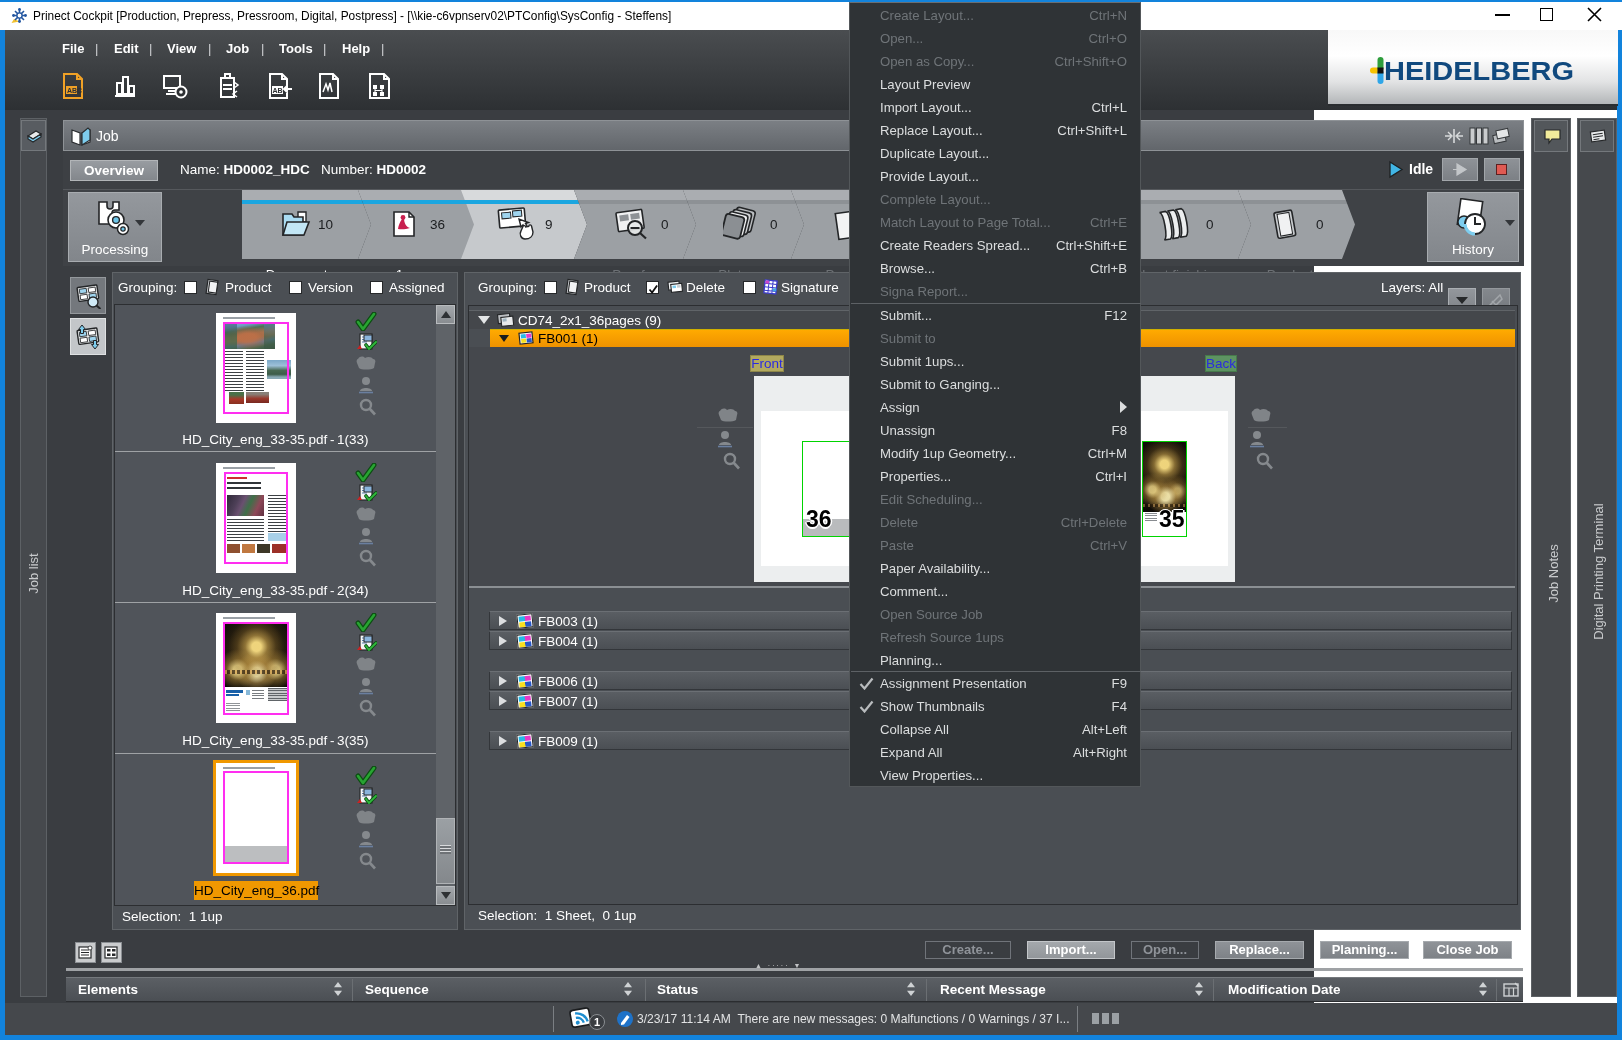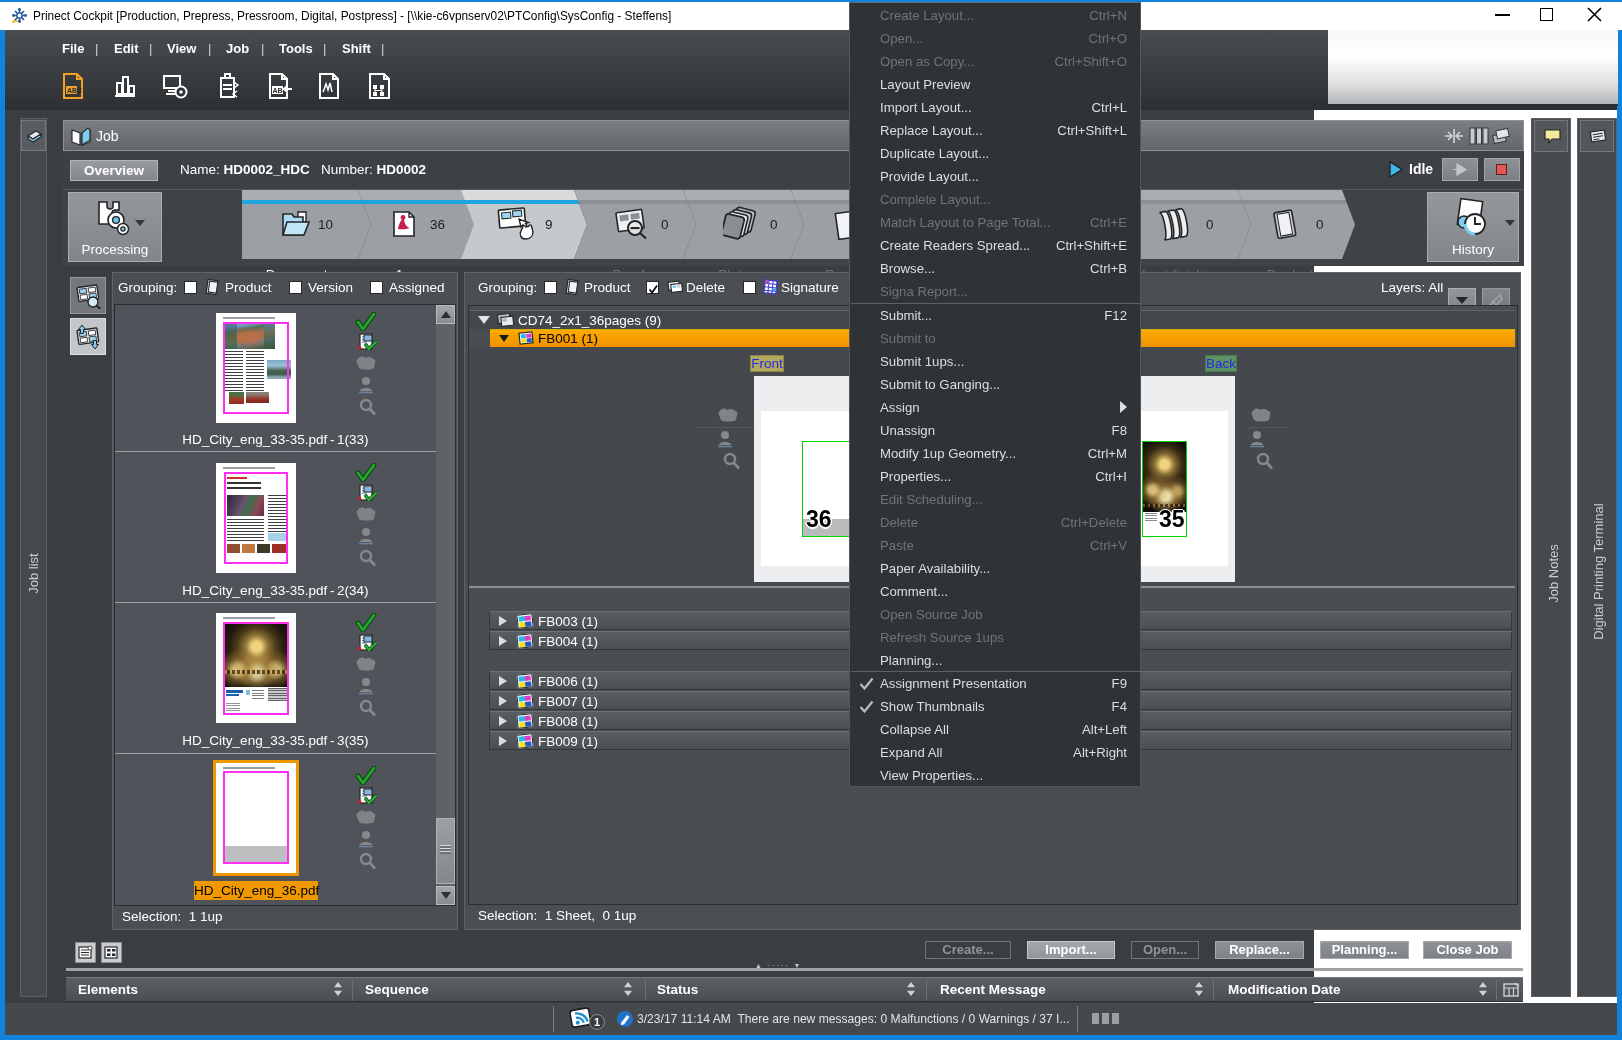--- a/index.html
+++ b/index.html
@@ -96,21 +96,21 @@
     <span class="abs" style="left:62px;">File</span>
       <span class="abs" style="left:95px;color:#cfd1d3;font-weight:normal;">|</span>
     <span class="abs" style="left:114px;">Edit</span>
       <span class="abs" style="left:149px;color:#cfd1d3;font-weight:normal;">|</span>
     <span class="abs" style="left:167px;">View</span>
       <span class="abs" style="left:208px;color:#cfd1d3;font-weight:normal;">|</span>
     <span class="abs" style="left:226px;">Job</span>
       <span class="abs" style="left:261px;color:#cfd1d3;font-weight:normal;">|</span>
     <span class="abs" style="left:279px;">Tools</span>
       <span class="abs" style="left:323px;color:#cfd1d3;font-weight:normal;">|</span>
-    <span class="abs" style="left:342px;">Shift</span>
+    <span class="abs" style="left:342px;">Help</span>
       <span class="abs" style="left:381px;color:#cfd1d3;font-weight:normal;">|</span>
   </div>
   <div class="abs" id="toolicons" style="left:0;top:68px;width:800px;height:40px;">
     <svg class="abs" style="left:60px;top:4px;" width="26" height="30" viewBox="0 0 26 30">
       <path d="M4 2 h13 l5 5 v19 h-18 z" fill="none" stroke="#f0a126" stroke-width="2"></path>
       <path d="M17 2 l0 5 5 0" fill="none" stroke="#f0a126" stroke-width="2"></path>
       <rect x="6" y="14" width="11" height="8" fill="#f0a126"></rect>
       <text x="7" y="21" font-size="7" fill="#2d3033" font-weight="bold" font-family="Liberation Sans">ABC</text>
     </svg>
     <svg class="abs" style="left:112px;top:6px;" width="26" height="26" viewBox="0 0 26 26">
@@ -148,20 +148,29 @@
       <path d="M18 2 l0 5 5 0" fill="none" stroke="#fff" stroke-width="2"></path>
       <rect x="7" y="13" width="4" height="4" fill="#fff"></rect>
         <rect x="14" y="13" width="4" height="4" fill="#fff"></rect>
       <rect x="7" y="20" width="4" height="4" fill="#fff"></rect>
         <rect x="14" y="20" width="4" height="4" fill="#fff"></rect>
       <path d="M9 17 v3 m7 -3 v3 m-7 -1.5 h7" stroke="#fff" stroke-width="1"></path>
     </svg>
   </div>
 
   <div class="abs" style="left:1328px;top:30px;width:290px;height:76px;background:linear-gradient(to bottom,#f8f8f8 0%,#ffffff 35%,#e2e3e4 70%,#b3b6b8 100%);border-bottom:2px solid #2a2d30;"></div>
+  <div class="abs" id="hdlogo" style="left:1370px;top:55px;width:230px;height:32px;">
+    <svg width="230" height="32" viewBox="0 0 230 32">
+      <rect x="0" y="12.5" width="13" height="6" rx="3" fill="#f6c200"></rect>
+      <rect x="7.5" y="2" width="6" height="14" rx="3" fill="#2e9e3c"></rect>
+      <rect x="7.5" y="15" width="6" height="14" rx="3" fill="#2fa6e8"></rect>
+      <rect x="7.5" y="12.5" width="6" height="6" fill="#111"></rect>
+      <text x="14" y="25" font-family="Liberation Sans" font-weight="bold" font-size="26" fill="#10497e" textLength="190" lengthAdjust="spacingAndGlyphs">HEIDELBERG</text>
+    </svg>
+  </div>
 
   <div class="abs" style="left:20px;top:118px;width:27px;height:879px;background:#46494d;border:1px solid #5d6165;"></div>
   <div class="abs" style="left:21px;top:120px;width:25px;height:31px;background:#585c61;border:1px solid #74787c;"></div>
   <svg class="abs" style="left:25px;top:127px;" width="18" height="17" viewBox="0 0 18 17">
     <path d="M3 9 l8 -5 5 3 -8 5 z" fill="#e8eaeb" stroke="#26282a" stroke-width="1.2"></path>
     <path d="M3 9 v3 l5 3 8 -5 v-3 l-8 5 z" fill="#7ecdee" stroke="#26282a" stroke-width="1.2"></path>
   </svg>
   <div class="vtext" style="left:-7px;top:566px;width:80px;text-align:center;">Job list</div>
 
   <div class="abs" style="left:1531px;top:118px;width:40px;height:879px;background:#46494d;border:1px solid #5d6165;"></div>
@@ -629,23 +638,20 @@
       </div>
     <div class="fbrow" style="top:325px;text-decoration:underline;">
         <span class="fbl">FB004 (1)</span>
       </div>
     <div class="fbrow" style="top:365px;">
         <span class="fbl">FB006 (1)</span>
       </div>
     <div class="fbrow" style="top:385px;">
         <span class="fbl">FB007 (1)</span>
       </div>
-    <div class="fbrow" style="top:405px;">
-        <span class="fbl">FB008 (1)</span>
-      </div>
     <div class="fbrow" style="top:425px;">
         <span class="fbl">FB009 (1)</span>
       </div>
   </div>
   <div class="abs" style="left:478px;top:908px;color:#fff;font-size:13.5px;">Selection: &nbsp;1 Sheet, &nbsp;0 1up</div>
 
   <div class="abs" style="left:75px;top:942px;width:21px;height:21px;background:#caccce;border:1px solid #8b8f93;"></div>
   <svg class="abs" style="left:78px;top:945px;" width="15" height="15" viewBox="0 0 15 15">
       <rect x="1" y="2" width="12" height="11" fill="#fff" stroke="#26282a" stroke-width="1.2"></rect>
       <path d="M3 5 h8 M3 7.5 h8 M3 10 h8" stroke="#26282a" stroke-width="1"></path>

